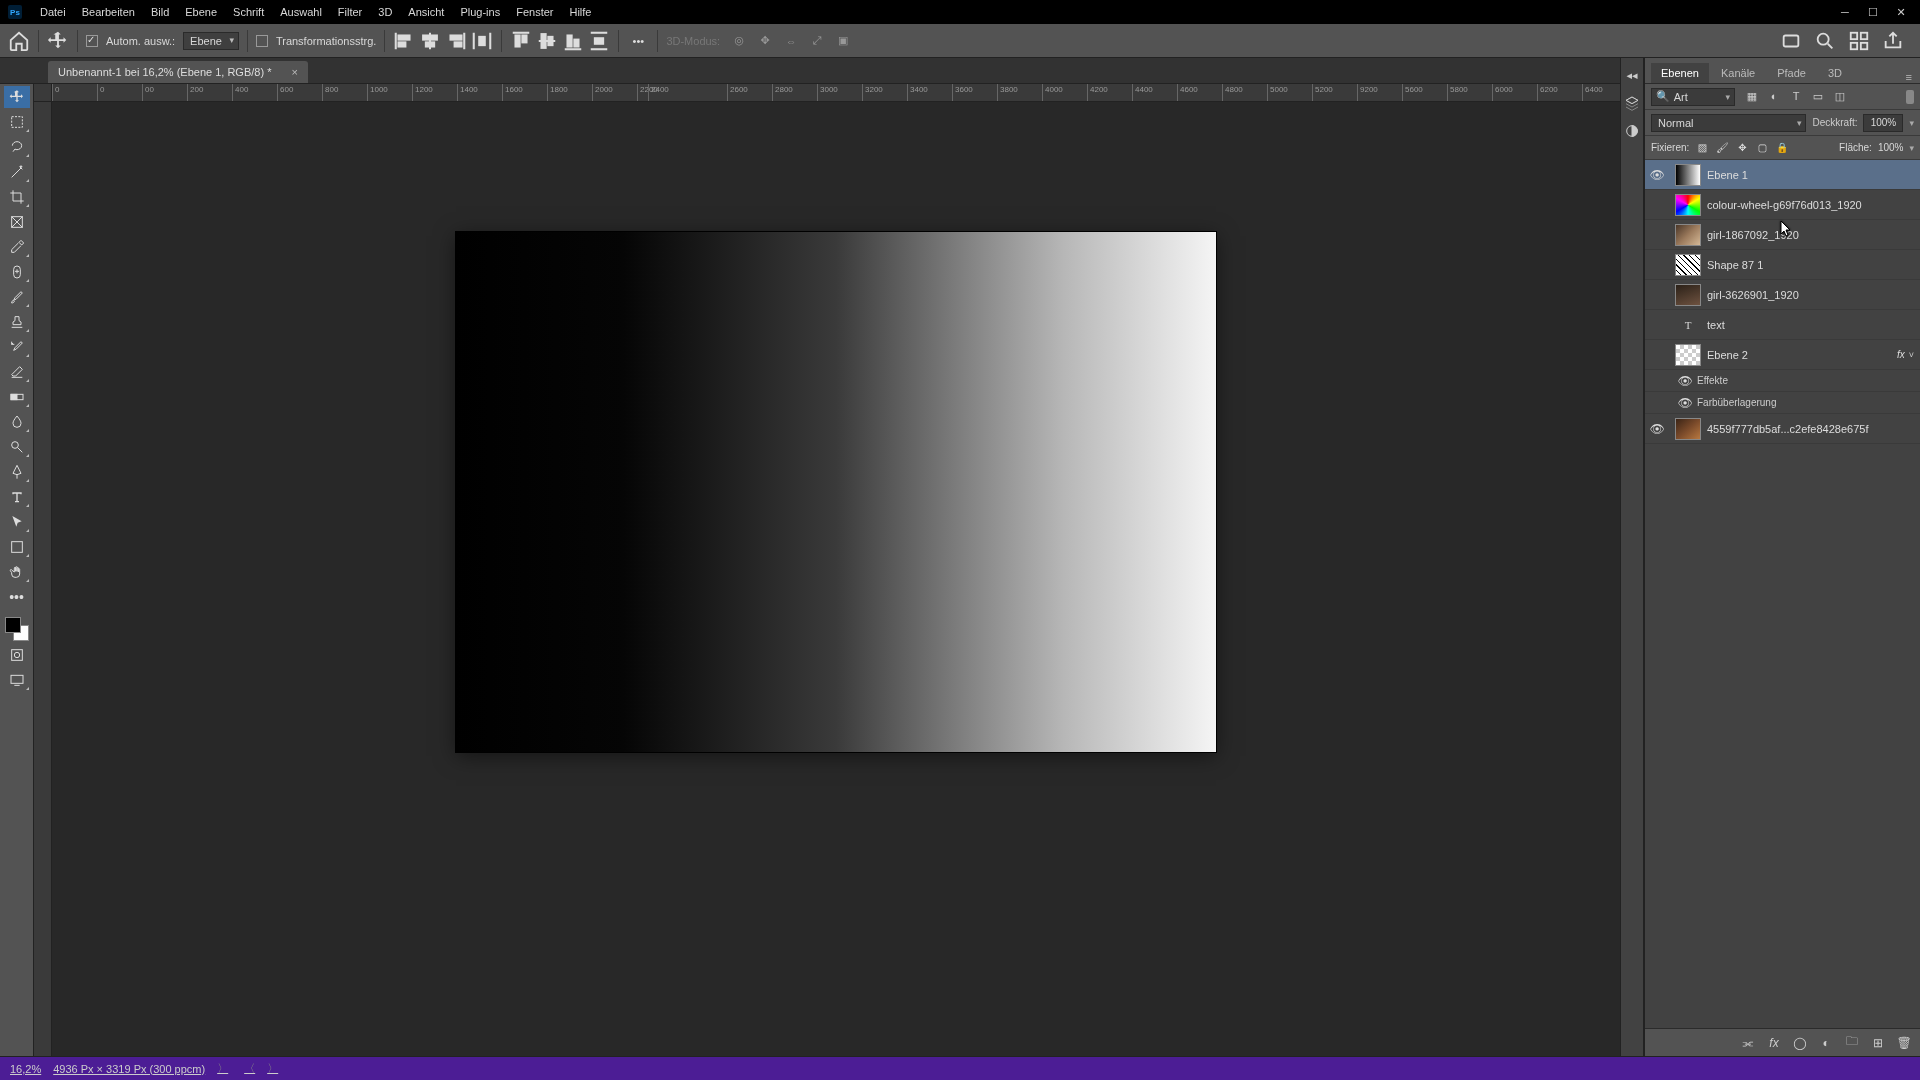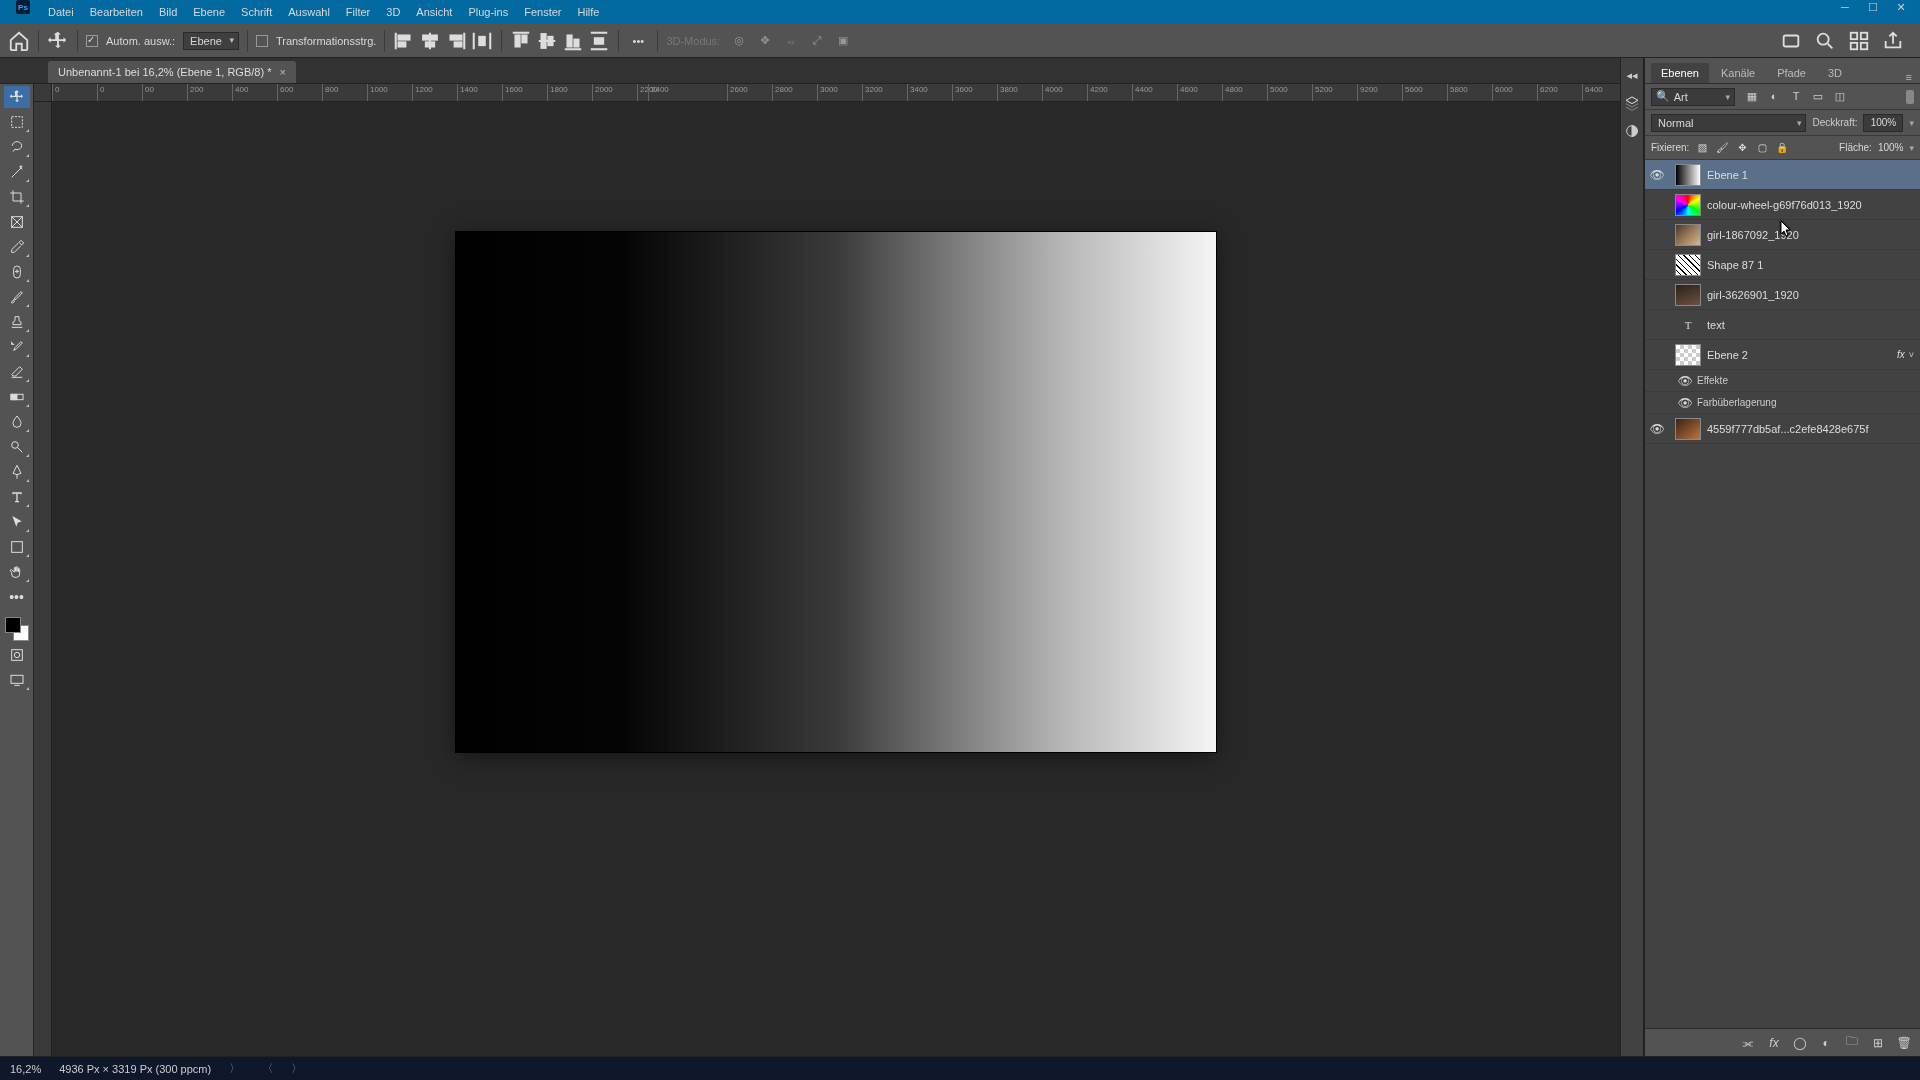--- a/index.html
+++ b/index.html
@@ -9,24 +9,24 @@
   font-family: "Segoe UI", Tahoma, sans-serif;
   font-size: 11px;
   color: #d8d8d8;
   overflow: hidden;
   position: relative;
 }
 
 
 .menubar {
   height: 24px;
-  background: #0369a1;
+  background: #000000;
   display: flex;
-  align-items: flex-start;
-  padding-left: 16px;
+  align-items: center;
+  padding-left: 8px;
 }
 .menubar .logo {
   width: 14px; height: 14px;
   background: #001e36;
   border-radius: 2px;
   margin-right: 10px;
   display: inline-flex; align-items: center; justify-content: center;
   color: #31a8ff; font-size: 8px; font-weight: bold;
 }
 .menubar .item { padding: 0 8px; line-height: 24px; cursor: default; }
@@ -51,21 +51,21 @@
 .optbar .sep { width:1px; height:22px; background:#3a3a3a; }
 .optbar .checkbox { width:12px;height:12px;border:1px solid #999; display:inline-block; }
 .optbar .checkbox.checked::after{content:"✓"; font-size:10px; color:#ddd; position:relative; top:-3px; left:0;}
 .optbar .dropdown { background:#3f3f3f; padding:2px 16px 2px 6px; position:relative; font-size:11px; border:1px solid #2a2a2a;}
 .optbar .dropdown::after{content:"▾"; position:absolute; right:4px; color:#bbb; font-size:9px;}
 .optbar .cluster { display:flex; gap:4px; align-items:center;}
 .optbar .right { margin-left:auto; display:flex; gap:12px; align-items:center; padding-right:8px;}
 
 
 .tabbar { height: 26px; background:#323232; border-bottom:1px solid #222; display:flex; align-items:flex-end; padding-left:48px;}
-.doc-tab { background:#535353; height:22px; padding:0 10px; display:flex; align-items:center; gap:8px; font-size:11px; color:#ddd; border-top-left-radius:3px; border-top-right-radius:3px;}
+.doc-tab { background:#535353; height:22px; padding:0 10px; display:flex; align-items:center; gap:20px; font-size:11px; color:#ddd; border-top-left-radius:3px; border-top-right-radius:3px;}
 .doc-tab .x { font-size:11px; color:#bbb;}
 
 
 .toolbox {
   position:absolute; left:0; top:84px; bottom:24px; width:34px;
   background:#535353; border-right:1px solid #222;
   display:flex; flex-direction:column; align-items:center; padding-top:2px; gap:3px;
 }
 .tool { width:26px; height:22px; display:flex; align-items:center; justify-content:center; color:#ddd; position:relative;}
 .tool.active { background:#3a6ea5; }
@@ -144,21 +144,21 @@
 .thumb.photo1 { background:linear-gradient(135deg,#4a3628,#9b7a5c,#d4b896);}
 .thumb.shape { background:#fff repeating-linear-gradient(45deg,#fff,#fff 3px,#000 3px,#000 4px);}
 .thumb.photo2 { background:linear-gradient(160deg,#2b2118,#6e5240);}
 .thumb.checker { background:
   repeating-conic-gradient(#ccc 0 25%, #fff 0 50%) 0 0/8px 8px;}
 .thumb.photo3 { background:linear-gradient(140deg,#3a2416,#7a4a2a,#b87840);}
 
 .panel-footer { height:28px; border-top:1px solid #2b2b2b; display:flex; align-items:center; justify-content:flex-end; gap:10px; padding:0 8px;}
 .panel-footer span { width:16px; text-align:center; color:#ccc; font-size:12px;}
 
-.statusbar { position:absolute; left:0; right:0; bottom:0; height:24px; background:#0f172a; border-top:1px solid #222; display:flex; align-items:center; padding:0 10px; font-size:11px; color:#ccc; gap:18px;}
+.statusbar { position:absolute; left:0; right:0; bottom:0; height:24px; background:#4c1d95; border-top:1px solid #222; display:flex; align-items:center; padding:0 10px; font-size:11px; color:#ccc; gap:12px;text-decoration:underline;}
 .statusbar .arrow { color:#888;}
 
 .cursor { position:absolute; width:12px;height:18px; pointer-events:none; z-index:999;}
 .cursor svg { width:12px;height:18px; filter:drop-shadow(0 0 1px #000);}
 </style>
 </head>
 <body>
 
 <div class="menubar">
   <span class="logo">Ps</span>

